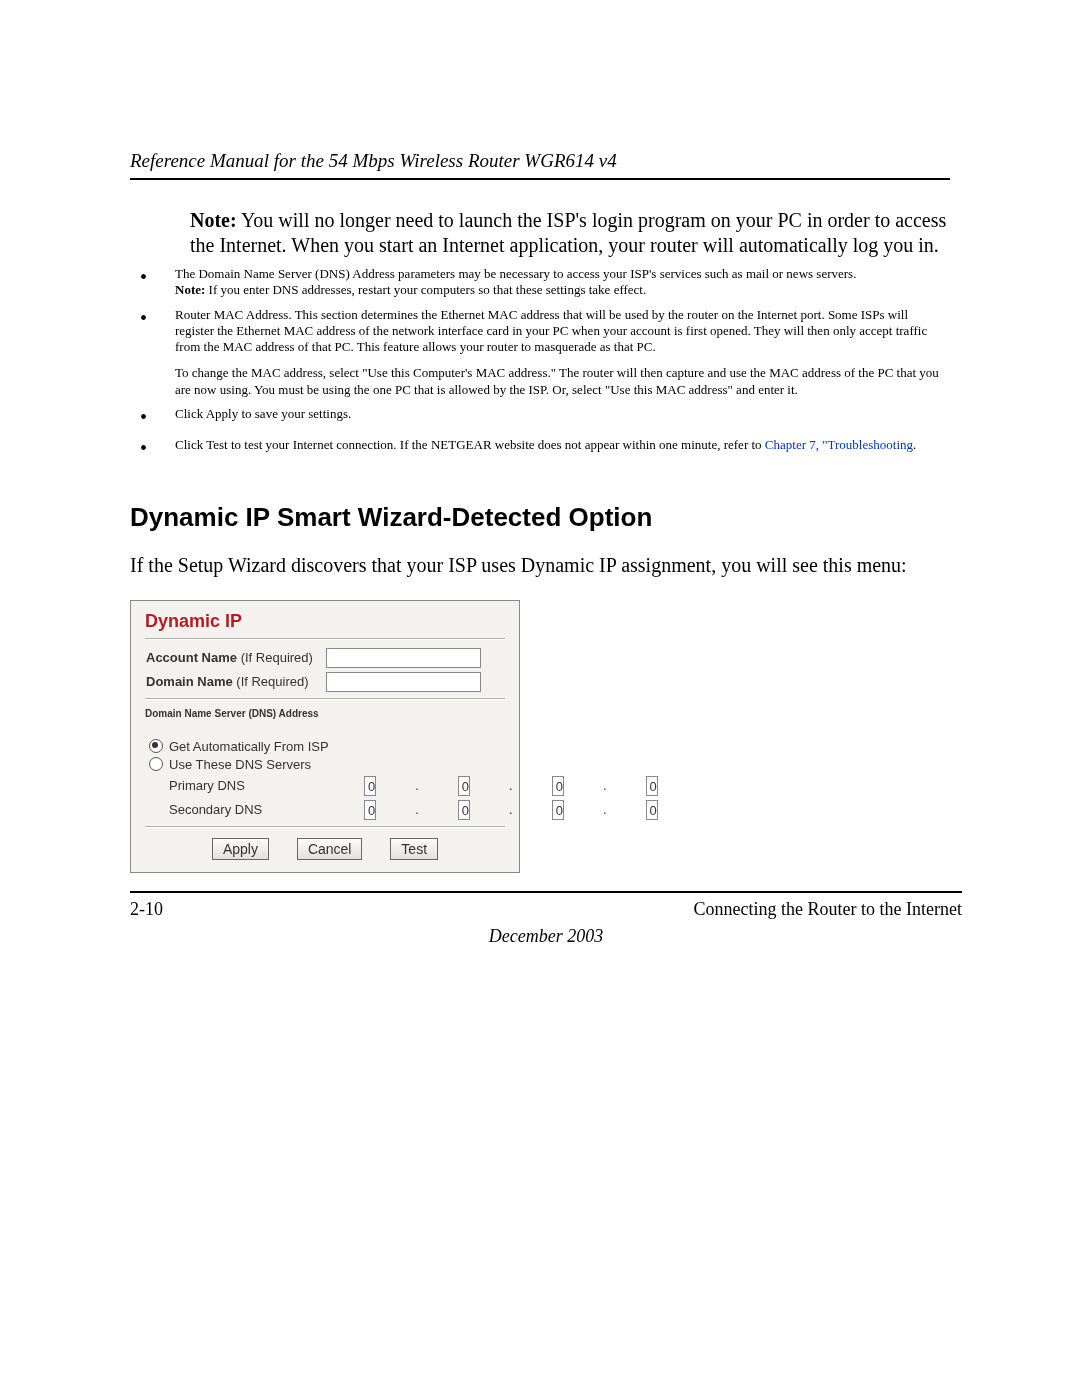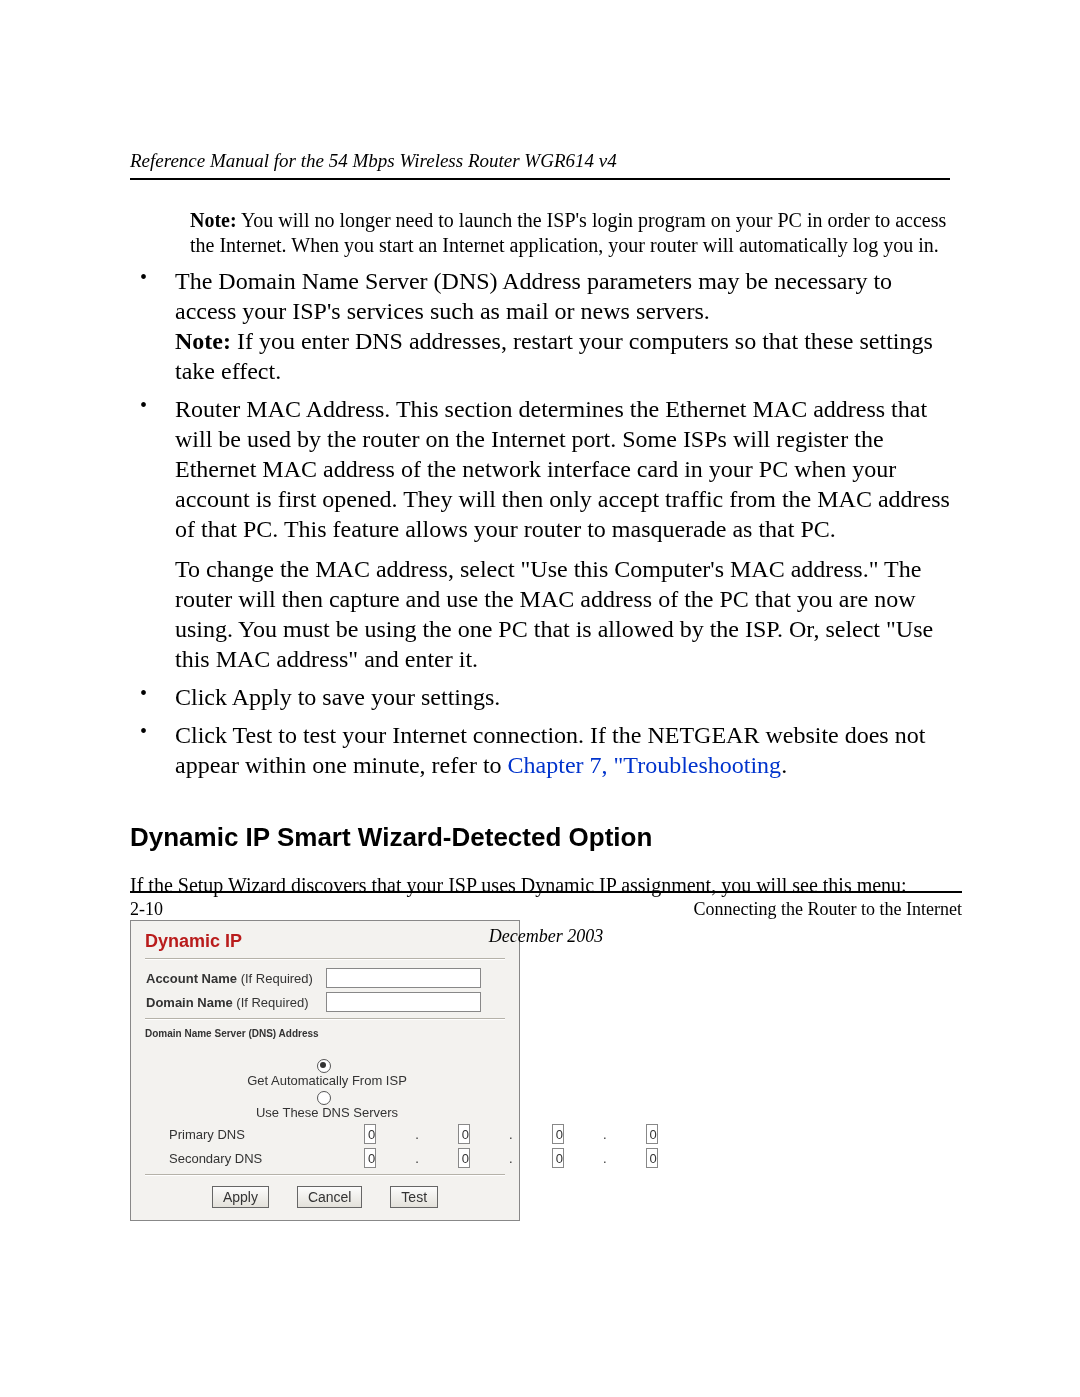--- a/index.html
+++ b/index.html
@@ -41,21 +41,21 @@
   }
   .bullet-dot {
     width: 35px;
     flex: 0 0 35px;
     text-align: left;
     font-size: 20px;
     padding-left: 10px;
   }
   .bullet-content {
     flex: 1;
-    font-size: 24px;
+    font-size: 13px;
     line-height: 1.25;
   }
   .note-run b { font-weight: bold; }
   .link { color: #0033cc; }
   h2.section-heading {
     font-family: Arial, Helvetica, sans-serif;
     font-weight: bold;
     font-size: 26px;
     margin: 42px 0 20px 0;
   }
@@ -111,21 +111,20 @@
   .subhead {
     font-weight: bold;
     font-size: 10px;
     margin: 2px 0 20px 0;
   }
   .radio-row {
     display: flex;
     align-items: center;
     font-size: 13px;
     margin: 3px 0 3px 4px;
-    flex-direction: column;
   }
   .radio {
     width: 12px; height: 12px;
     border: 1px solid #555;
     border-radius: 50%;
     margin-right: 6px;
     position: relative;
     background: #fff;
   }
   .radio.checked::after {

